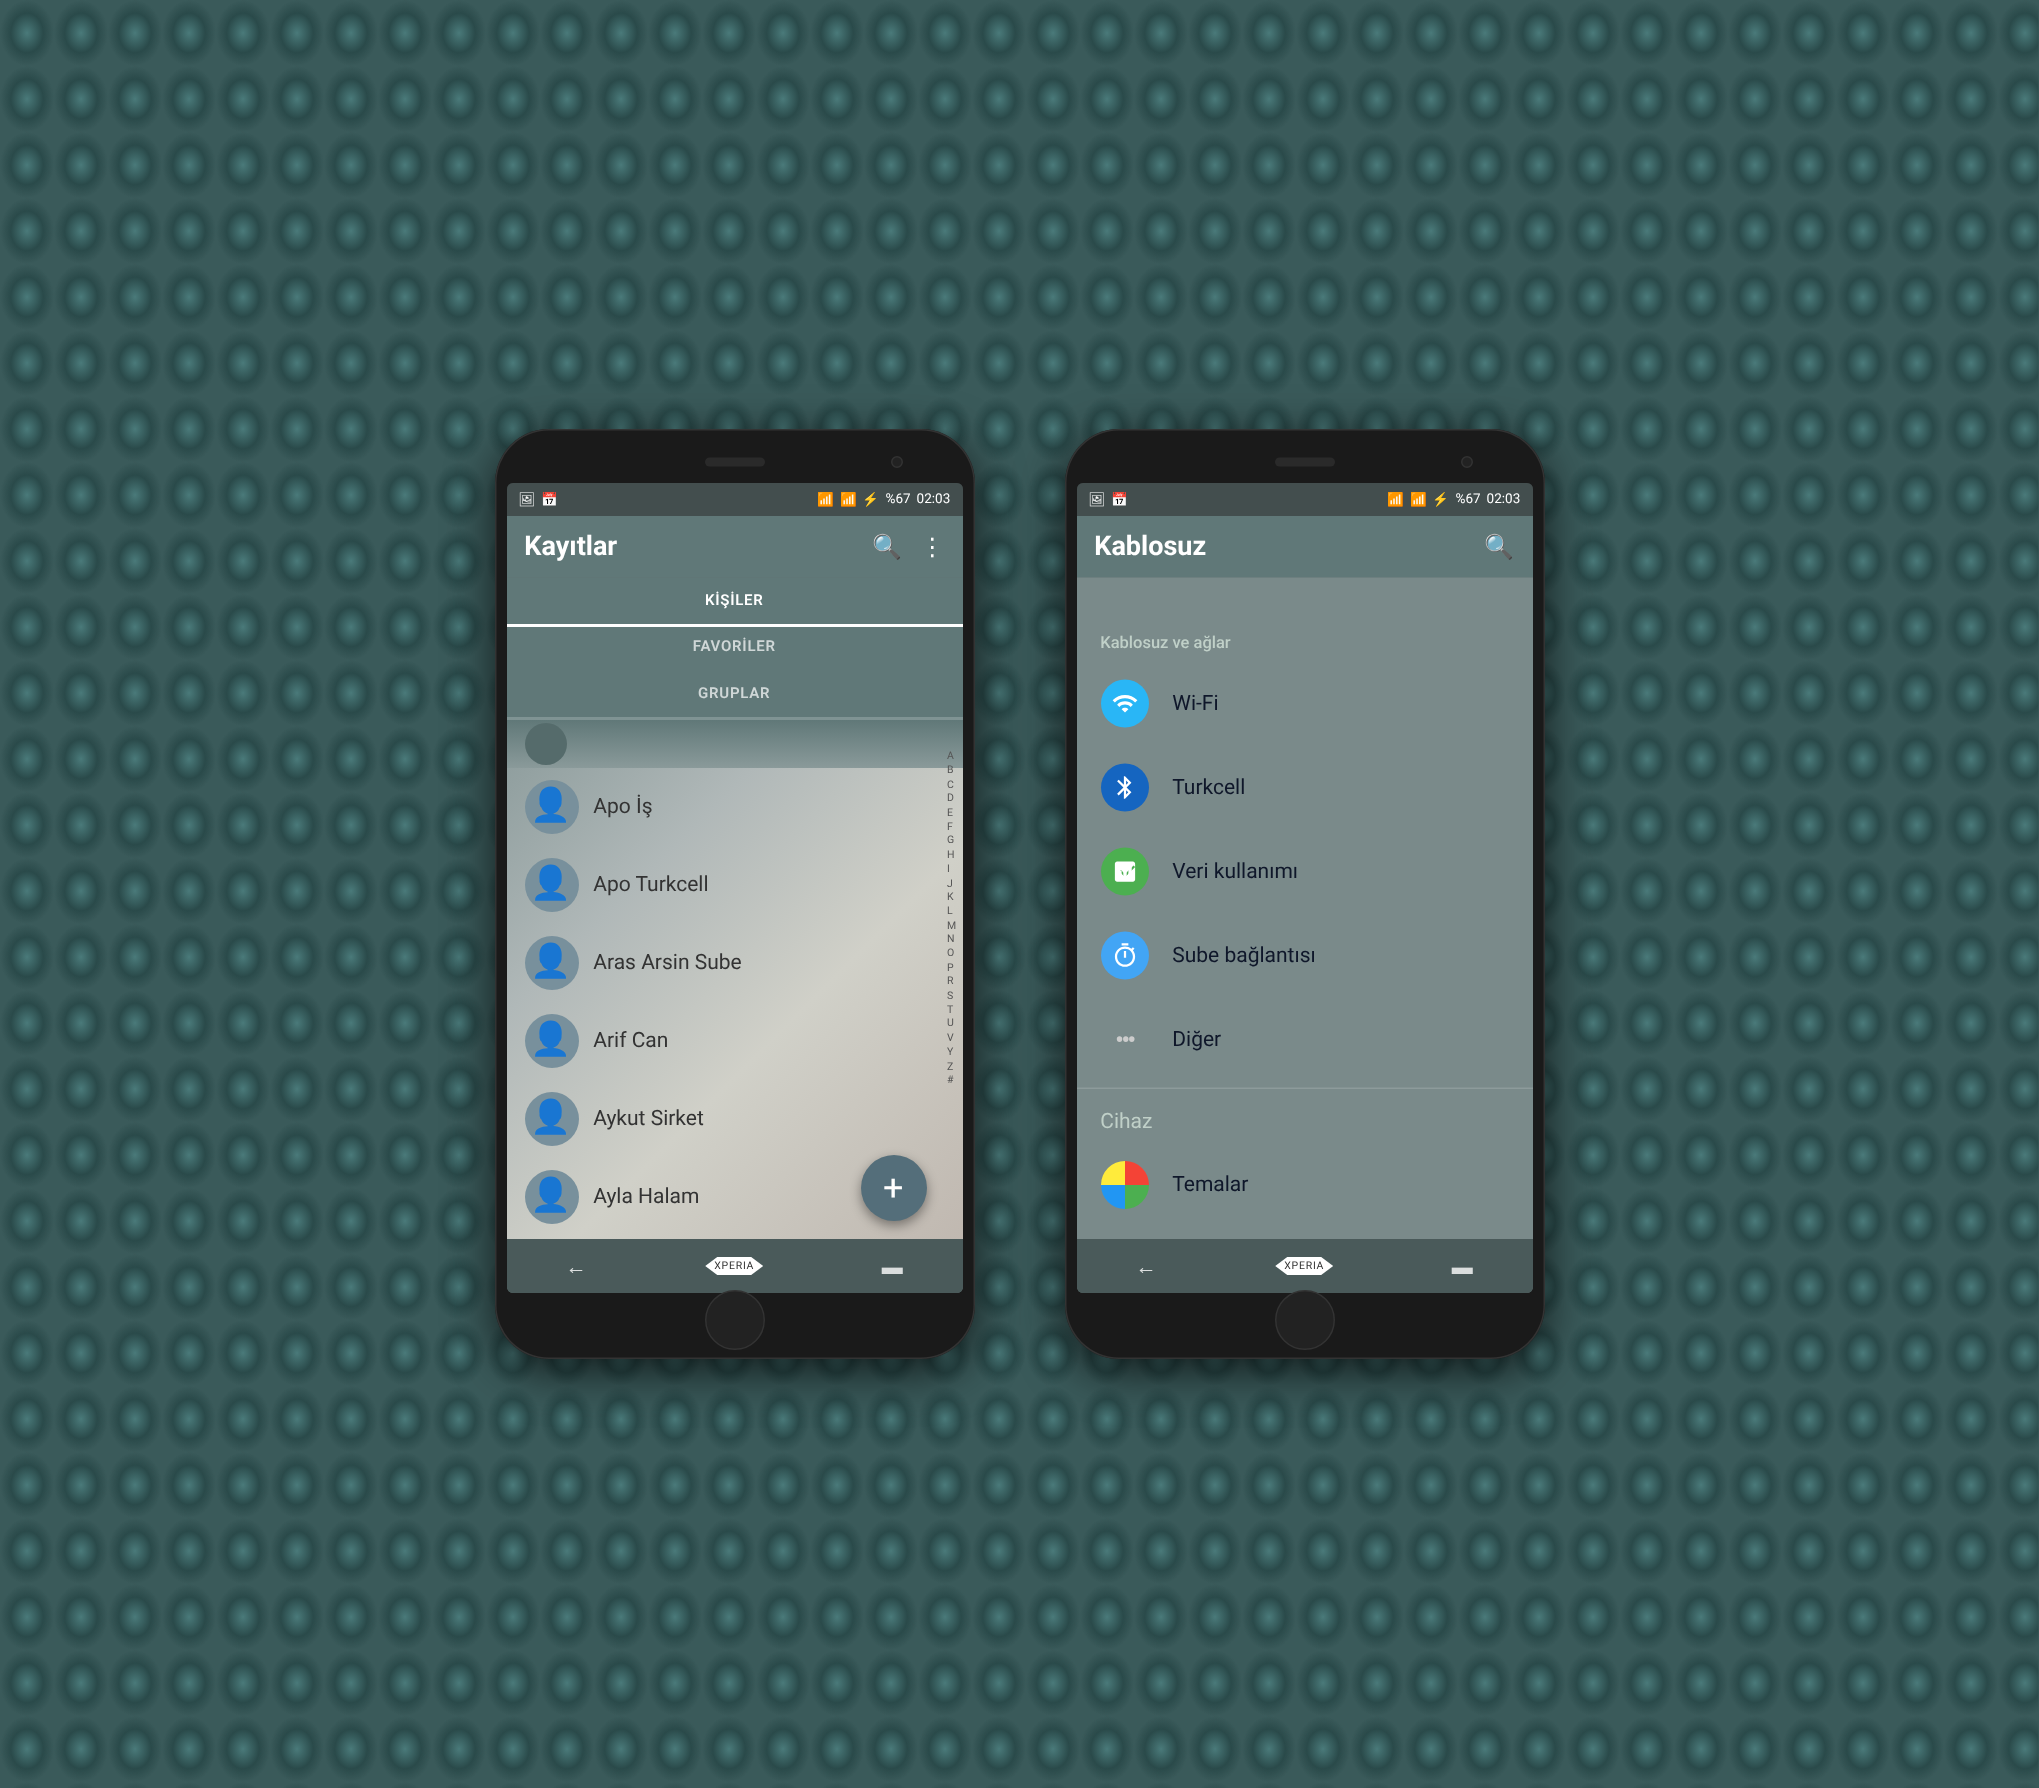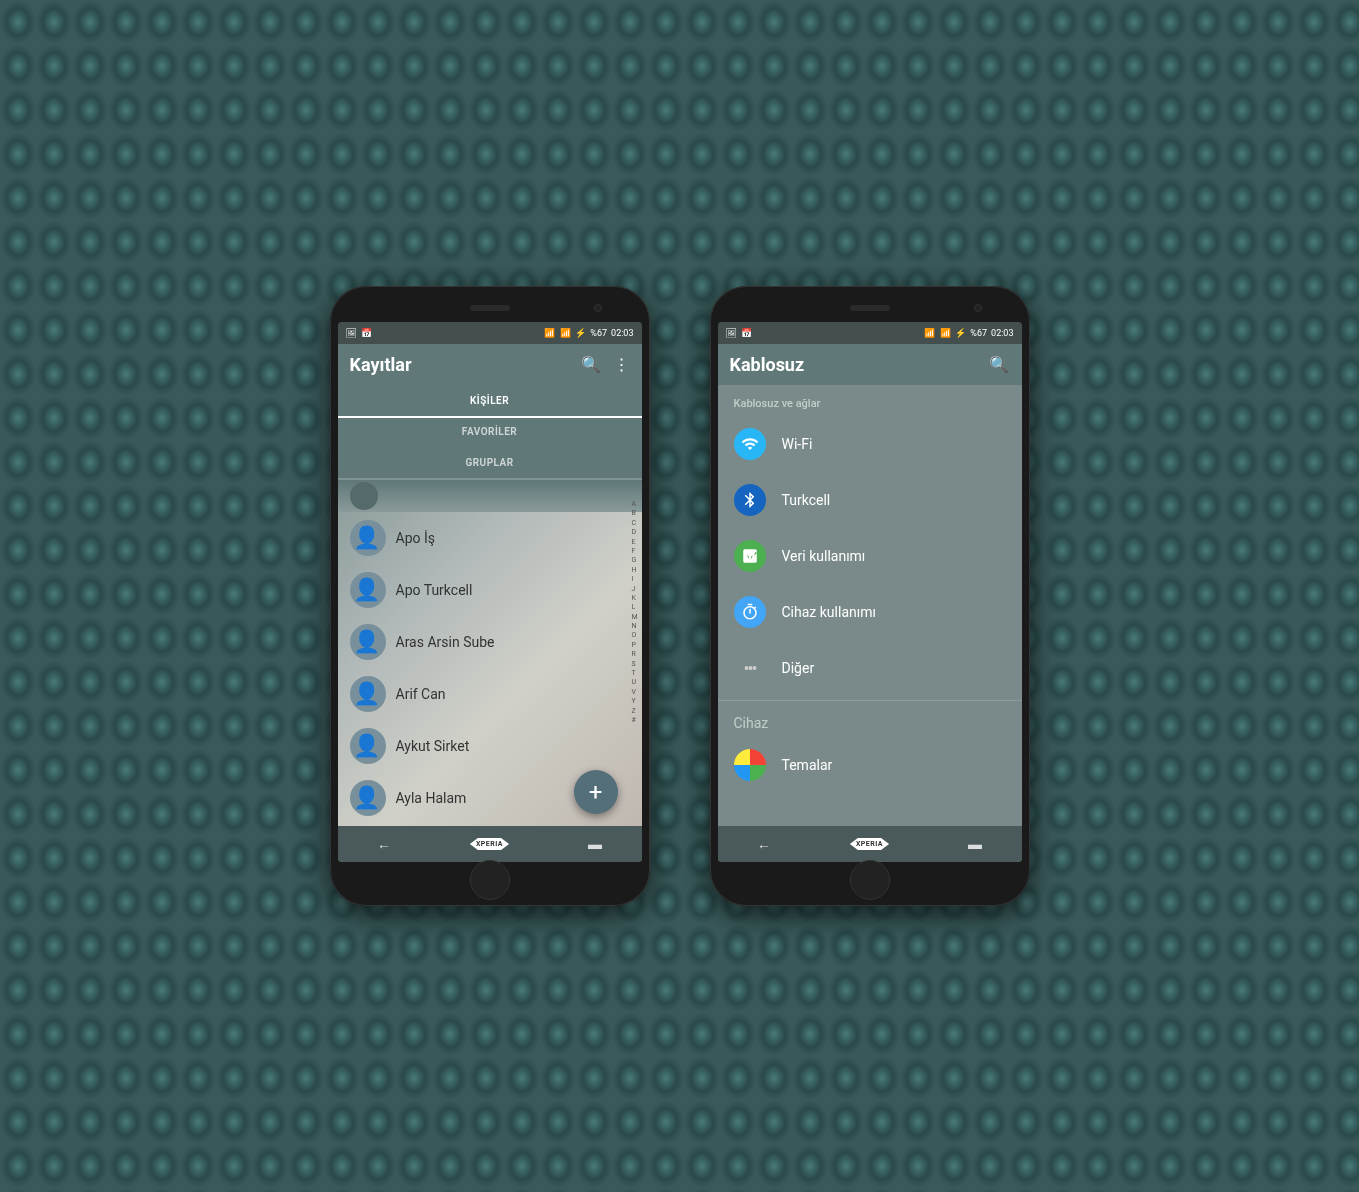--- a/index.html
+++ b/index.html
@@ -230,37 +230,38 @@
     }
     .nav-btn {
       color: rgba(255,255,255,0.8);
       font-size: 14px;
       cursor: pointer;
     }
     .xperia-logo {
       background: white;
       color: #333;
       font-size: 7px;
-      font-weight: bold;
+      font-weight: normal;
       padding: 2px 6px;
       clip-path: polygon(8px 0%, calc(100% - 8px) 0%, 100% 50%, calc(100% - 8px) 100%, 8px 100%, 0% 50%);
       letter-spacing: 0.5px;
     }
 
     
     .settings-content {
       flex: 1;
       overflow: hidden;
       background: #7a8a8a;
     }
     .settings-section-header {
       padding: 12px 16px 6px;
       font-size: 11px;
       color: #c0d0c8;
       font-weight: 500;
+      margin-top: 25px;
     }
     .settings-item {
       display: flex;
       align-items: center;
       padding: 12px 16px;
       gap: 16px;
       cursor: pointer;
       background: transparent;
     }
     .settings-icon-wrap {
@@ -272,21 +273,21 @@
       justify-content: center;
       flex-shrink: 0;
     }
     .settings-icon-wrap.wifi { background: #29b6f6; }
     .settings-icon-wrap.bluetooth { background: #1565c0; }
     .settings-icon-wrap.data { background: #4caf50; }
     .settings-icon-wrap.device { background: #42a5f5; }
     .settings-icon-wrap.other { background: transparent; }
     .settings-item-label {
       font-size: 14px;
-      color: #ffffff;
+      color: #0f172a;
     }
     .settings-divider {
       height: 1px;
       background: rgba(255,255,255,0.15);
       margin: 4px 0;
     }
     .settings-section-label {
       padding: 10px 16px 6px;
       font-size: 14px;
       color: #c0d0c8;
@@ -515,21 +516,21 @@
         </div>
         <span class="settings-item-label">Veri kullanımı</span>
       </div>
 
       <div class="settings-item">
         <div class="settings-icon-wrap device">
           <svg width="18" height="18" viewBox="0 0 24 24" fill="white">
             <path d="M15 1H9v2h6V1zm-4 13h2V8h-2v6zm8.03-6.61l1.42-1.42c-.43-.51-.9-.99-1.41-1.41l-1.42 1.42C16.07 4.74 14.12 4 12 4c-4.97 0-9 4.03-9 9s4.02 9 9 9 9-4.03 9-9c0-2.12-.74-4.07-1.97-5.61zM12 20c-3.87 0-7-3.13-7-7s3.13-7 7-7 7 3.13 7 7-3.13 7-7 7z"></path>
           </svg>
         </div>
-        <span class="settings-item-label">Cihaz kullanımı</span>
+        <span class="settings-item-label">Sube bağlantısı</span>
       </div>
 
       <div class="settings-item">
         <div class="settings-icon-wrap other">
           <span style="font-size:18px; color:#ccc; letter-spacing:-2px;">•••</span>
         </div>
         <span class="settings-item-label">Diğer</span>
       </div>
 
       <div class="settings-divider"></div>

